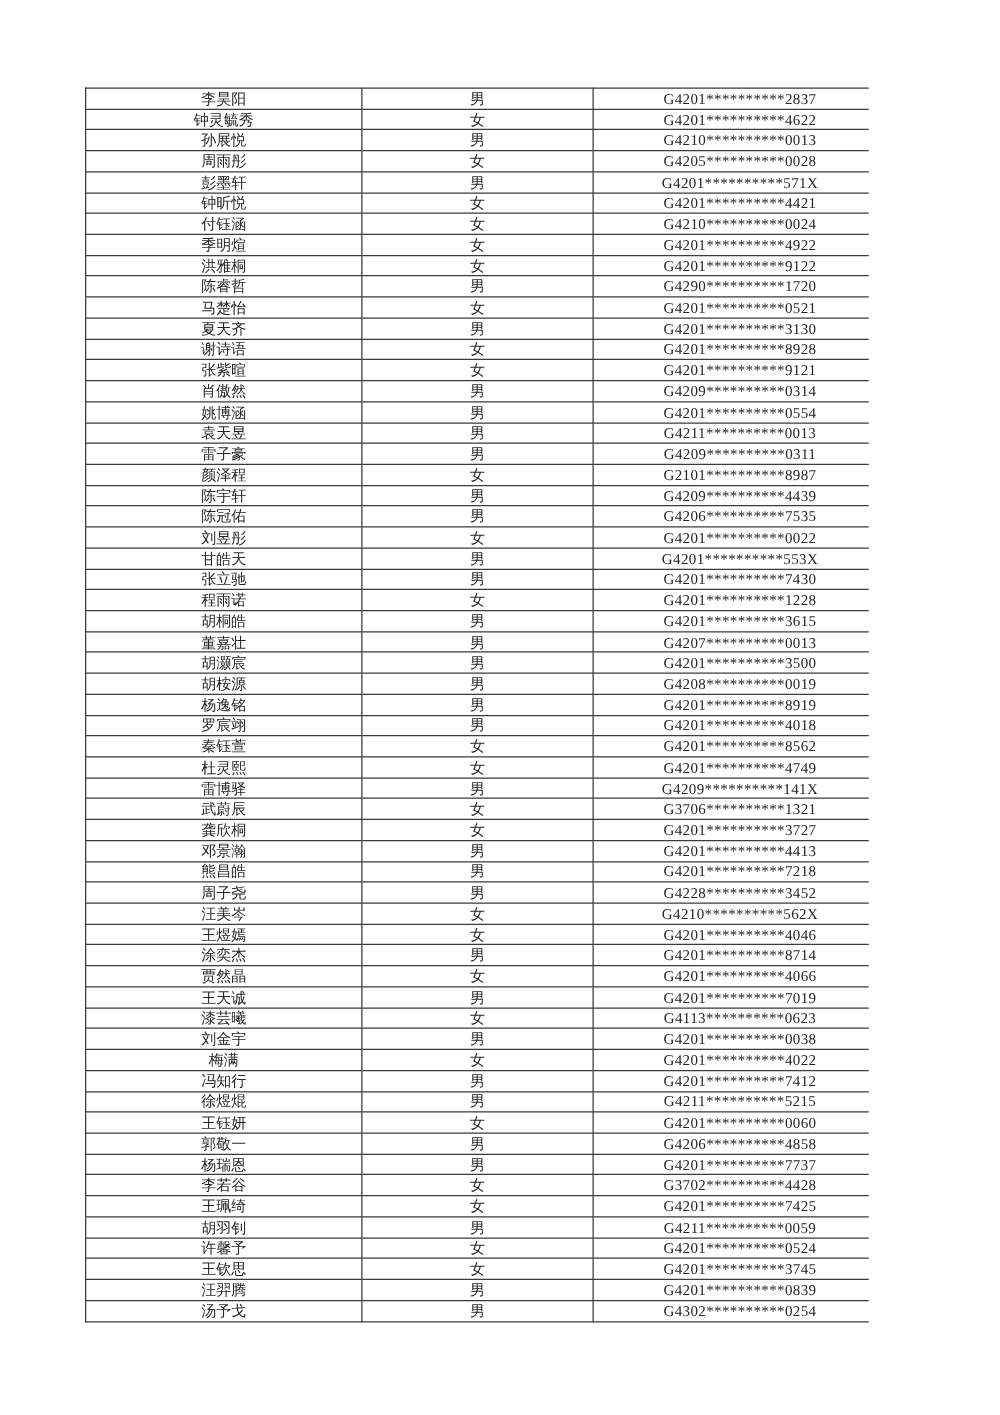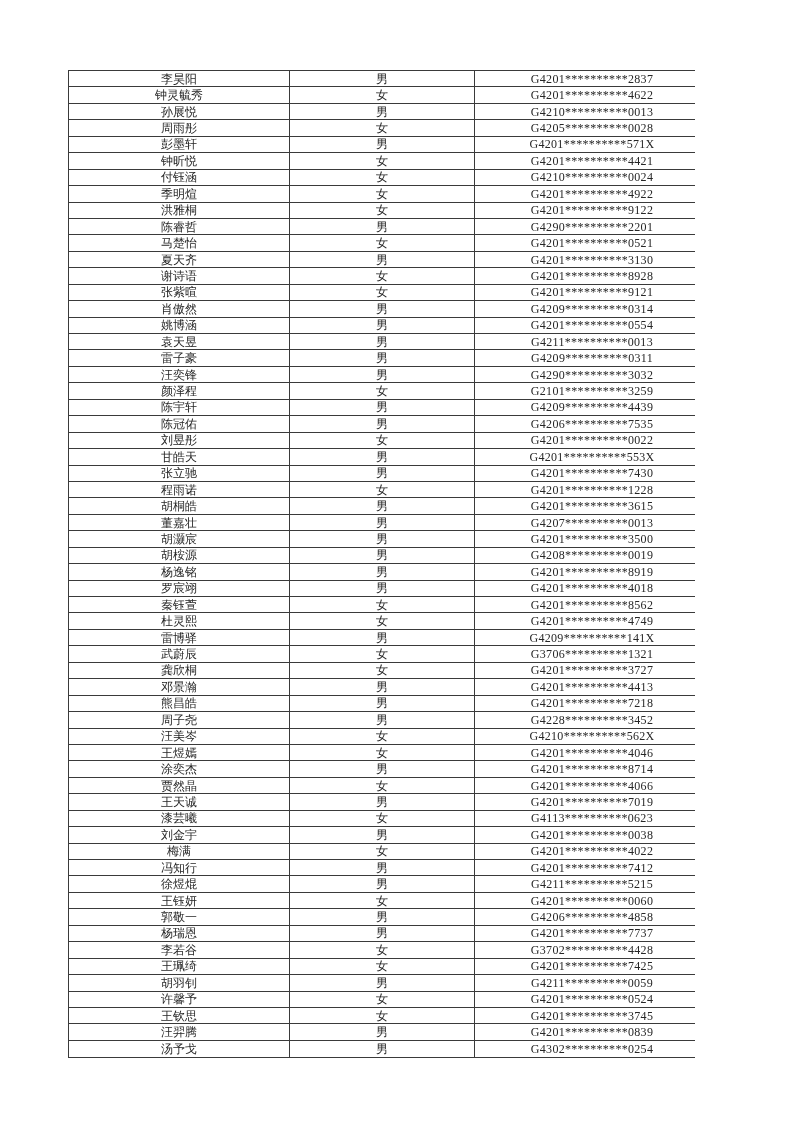--- a/index.html
+++ b/index.html
@@ -91,21 +91,21 @@
 
   <tr>
     <td class="col-name">洪雅桐</td>
     <td class="col-gender">女</td>
     <td class="col-id">G4201**********9122</td>
   </tr>
 
   <tr>
     <td class="col-name">陈睿哲</td>
     <td class="col-gender">男</td>
-    <td class="col-id">G4290**********2201</td>
+    <td class="col-id">G4290**********1720</td>
   </tr>
 
   <tr>
     <td class="col-name">马楚怡</td>
     <td class="col-gender">女</td>
     <td class="col-id">G4201**********0521</td>
   </tr>
 
   <tr>
     <td class="col-name">夏天齐</td>
@@ -142,30 +142,25 @@
     <td class="col-gender">男</td>
     <td class="col-id">G4211**********0013</td>
   </tr>
 
   <tr>
     <td class="col-name">雷子豪</td>
     <td class="col-gender">男</td>
     <td class="col-id">G4209**********0311</td>
   </tr>
 
-  <tr>
-    <td class="col-name">汪奕锋</td>
-    <td class="col-gender">男</td>
-    <td class="col-id">G4290**********3032</td>
-  </tr>
 
   <tr>
     <td class="col-name">颜泽程</td>
     <td class="col-gender">女</td>
-    <td class="col-id">G2101**********3259</td>
+    <td class="col-id">G2101**********8987</td>
   </tr>
 
   <tr>
     <td class="col-name">陈宇轩</td>
     <td class="col-gender">男</td>
     <td class="col-id">G4209**********4439</td>
   </tr>
 
   <tr>
     <td class="col-name">陈冠佑</td>

